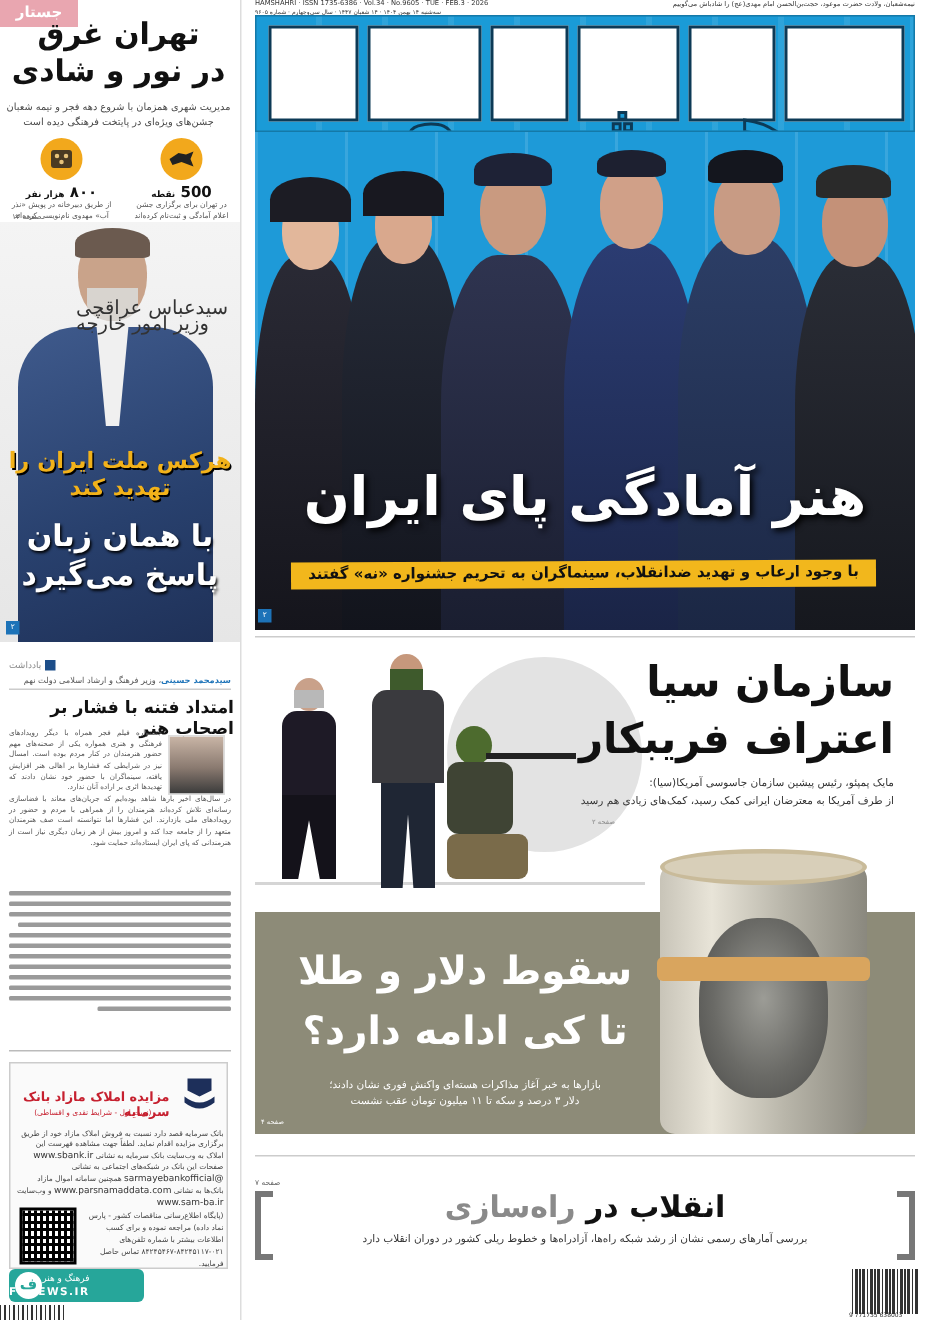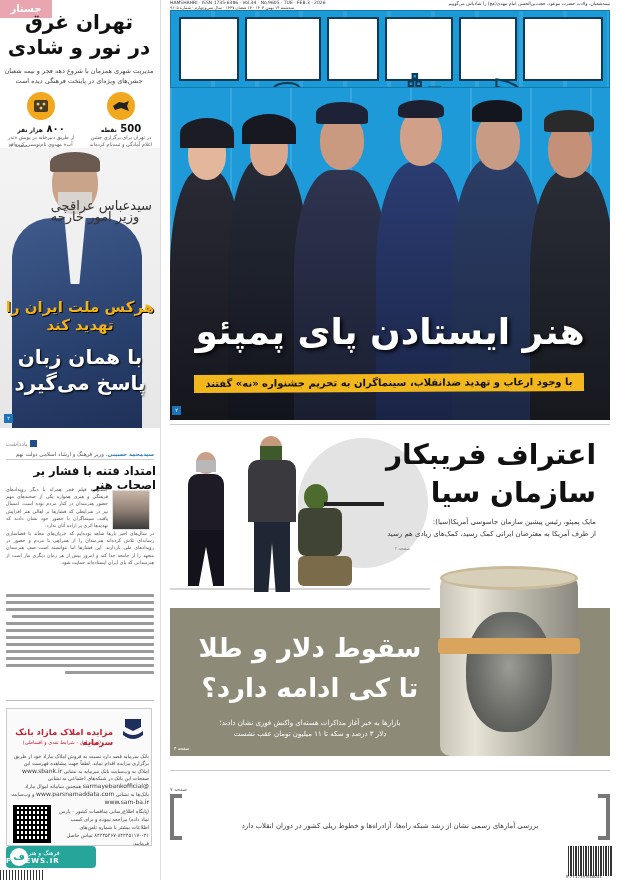--- a/index.html
+++ b/index.html
@@ -274,21 +274,21 @@
   <div class="abs" style="left:228px; top:12px; width:46px; height:18px; background:#1d2030; border-radius:50% 50% 20% 20%;"></div>
 
   <div class="abs person" style="left:282px; width:92px; height:262px; background:linear-gradient(180deg,#2c3e66,#1b2744);"></div>
   <div class="abs face" style="left:306px; top:26px; width:44px; height:56px; background:#c89b84;"></div>
   <div class="abs cap" style="left:302px; top:12px; width:50px; height:22px; background:#14161e;"></div>
 
   <div class="abs person" style="left:360px; width:84px; height:250px; background:linear-gradient(180deg,#2a2d36,#16181e);"></div>
   <div class="abs face" style="left:378px; top:34px; width:44px; height:56px; background:#c49178;"></div>
   <div class="abs cap" style="left:374px; top:22px; width:50px; height:22px; background:#2a2a2a;"></div>
 
-  <div class="abs hero-title rtl">هنر ایستادن پای پمپئو</div>
+  <div class="abs hero-title rtl">هنر آمادگی پای ایران</div>
   <div class="abs hero-sub rtl">با وجود ارعاب و تهدید ضدانقلاب، سینماگران به تحریم جشنواره «نه» گفتند</div>
   <div class="abs pagebadge hero-badge">۲</div>
 </div>
 
 <div class="abs hsep" style="left:170px; top:424px; width:440px;"></div>
 
 <div class="abs cia">
   <div class="abs cia-circle"></div>
   <div class="abs floor-line"></div>
 
@@ -307,22 +307,22 @@
   </div>
 
   <div class="abs" style="left:124px; top:56px; width:90px; height:110px;">
     <div class="abs" style="left:10px; top:0; width:24px; height:26px; border-radius:50%; background:#4d6b2e;"></div>
     <div class="abs" style="left:4px; top:24px; width:44px; height:48px; background:#3f4434; border-radius:8px;"></div>
     <div class="abs" style="left:30px; top:18px; width:60px; height:4px; background:#222;"></div>
     <div class="abs" style="left:4px; top:72px; width:54px; height:30px; background:#7a6b4a; border-radius:6px;"></div>
   </div>
 
   <div class="abs cia-title rtl">
+    <div>سازمان سیا</div>
     <div>اعتراف فریبکار</div>
-    <div>سازمان سیا</div>
   </div>
   <div class="abs cia-lead rtl">
     <div>مایک پمپئو، رئیس پیشین سازمان جاسوسی آمریکا(سیا):</div>
     <div>از طرف آمریکا به معترضان ایرانی کمک رسید، کمک‌های زیادی هم رسید</div>
   </div>
   <div class="abs cia-ref">صفحه ۲</div>
 </div>
 
 <div class="abs dollar">
   <div class="abs dollar-title rtl">
@@ -341,18 +341,22 @@
   <div class="abs cash-top"></div>
   <div class="abs cash-face"></div>
   <div class="abs band"></div>
 </div>
 
 <div class="abs hsep" style="left:170px; top:770px; width:440px;"></div>
 
 <div class="abs road">
   <div class="abs bracket-l"></div>
   <div class="abs bracket-r"></div>
+  <div class="abs road-title rtl">
+    <span class="dark">انقلاب در</span>
+    <span class="grey">راه‌سازی</span>
+  </div>
   <div class="abs road-lead rtl">بررسی آمارهای رسمی نشان از رشد شبکه راه‌ها، آزادراه‌ها و خطوط ریلی کشور در دوران انقلاب دارد</div>
 </div>
 <div class="abs page-ref" style="left:170px; top:786px;">صفحه ۷</div>
 
 <div class="abs barcode"></div>
 <div class="abs barcode-num">9 771735 638003</div>
 
 </body></html>

